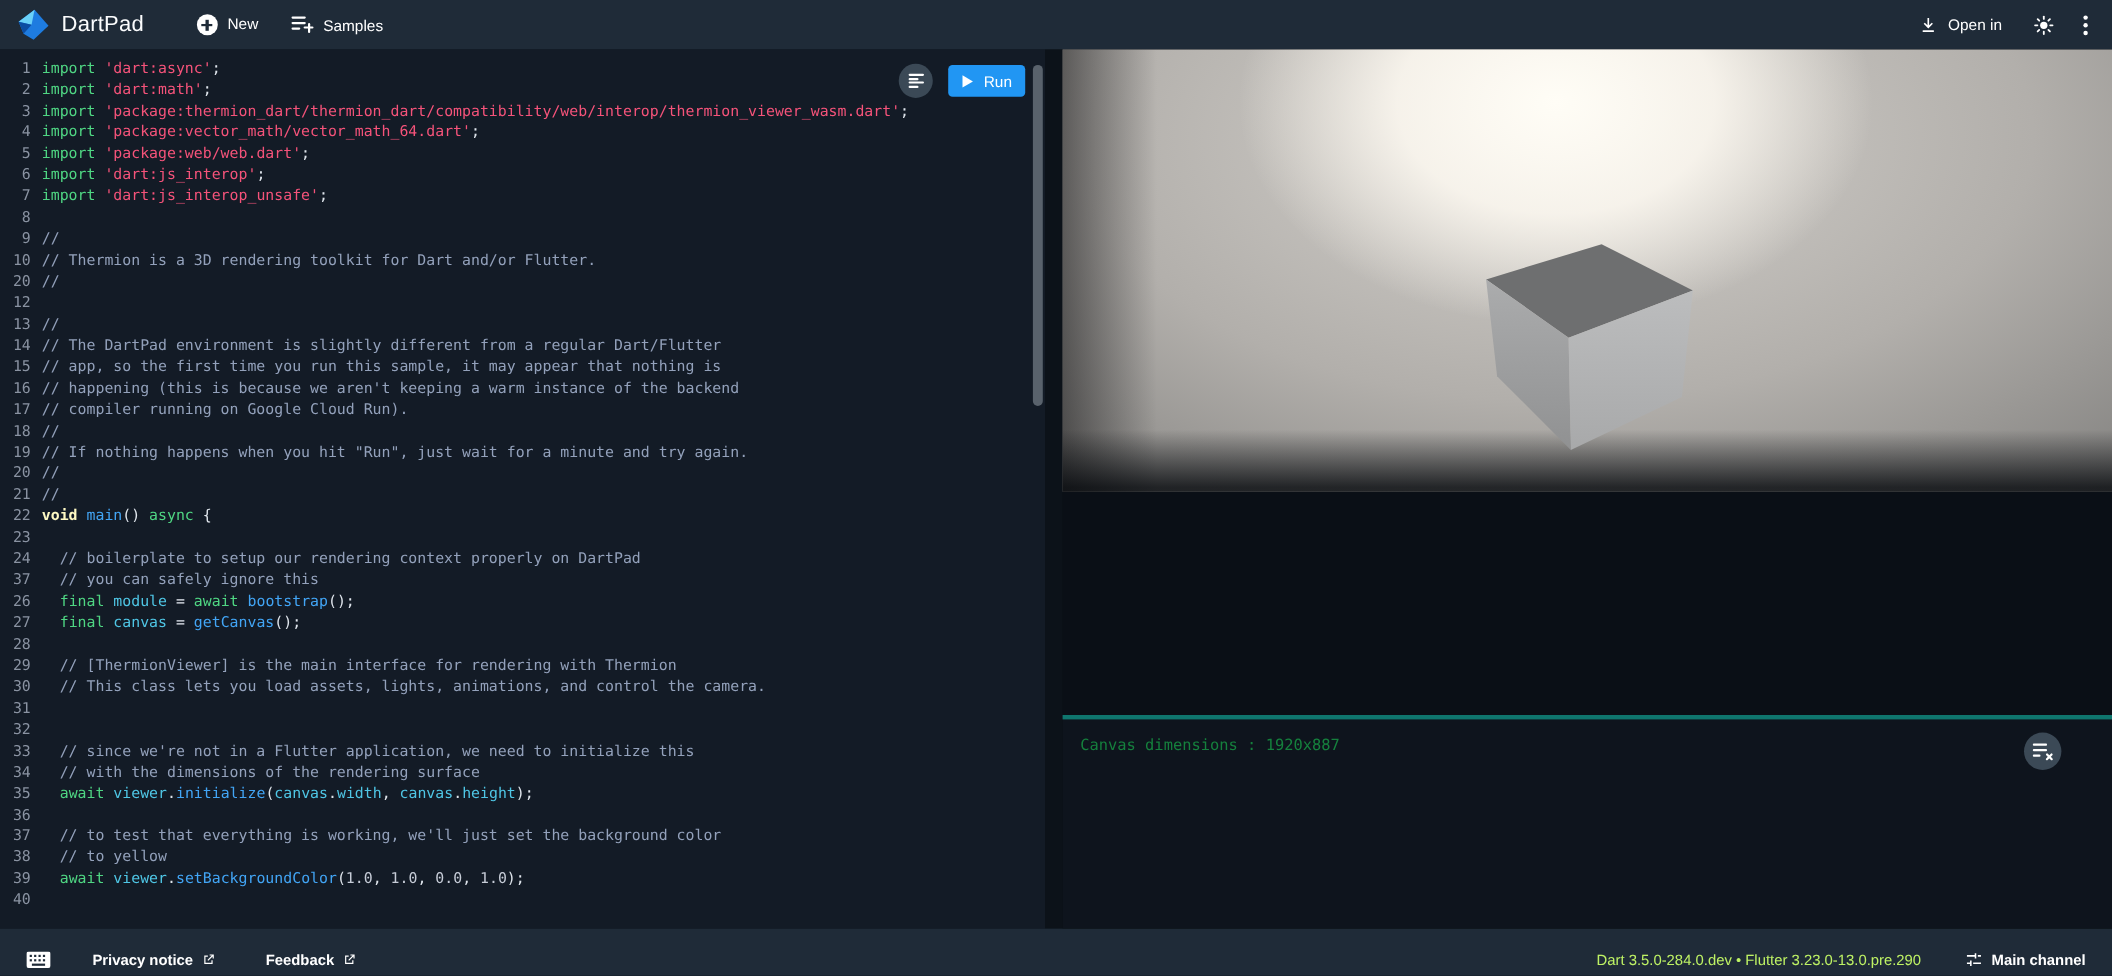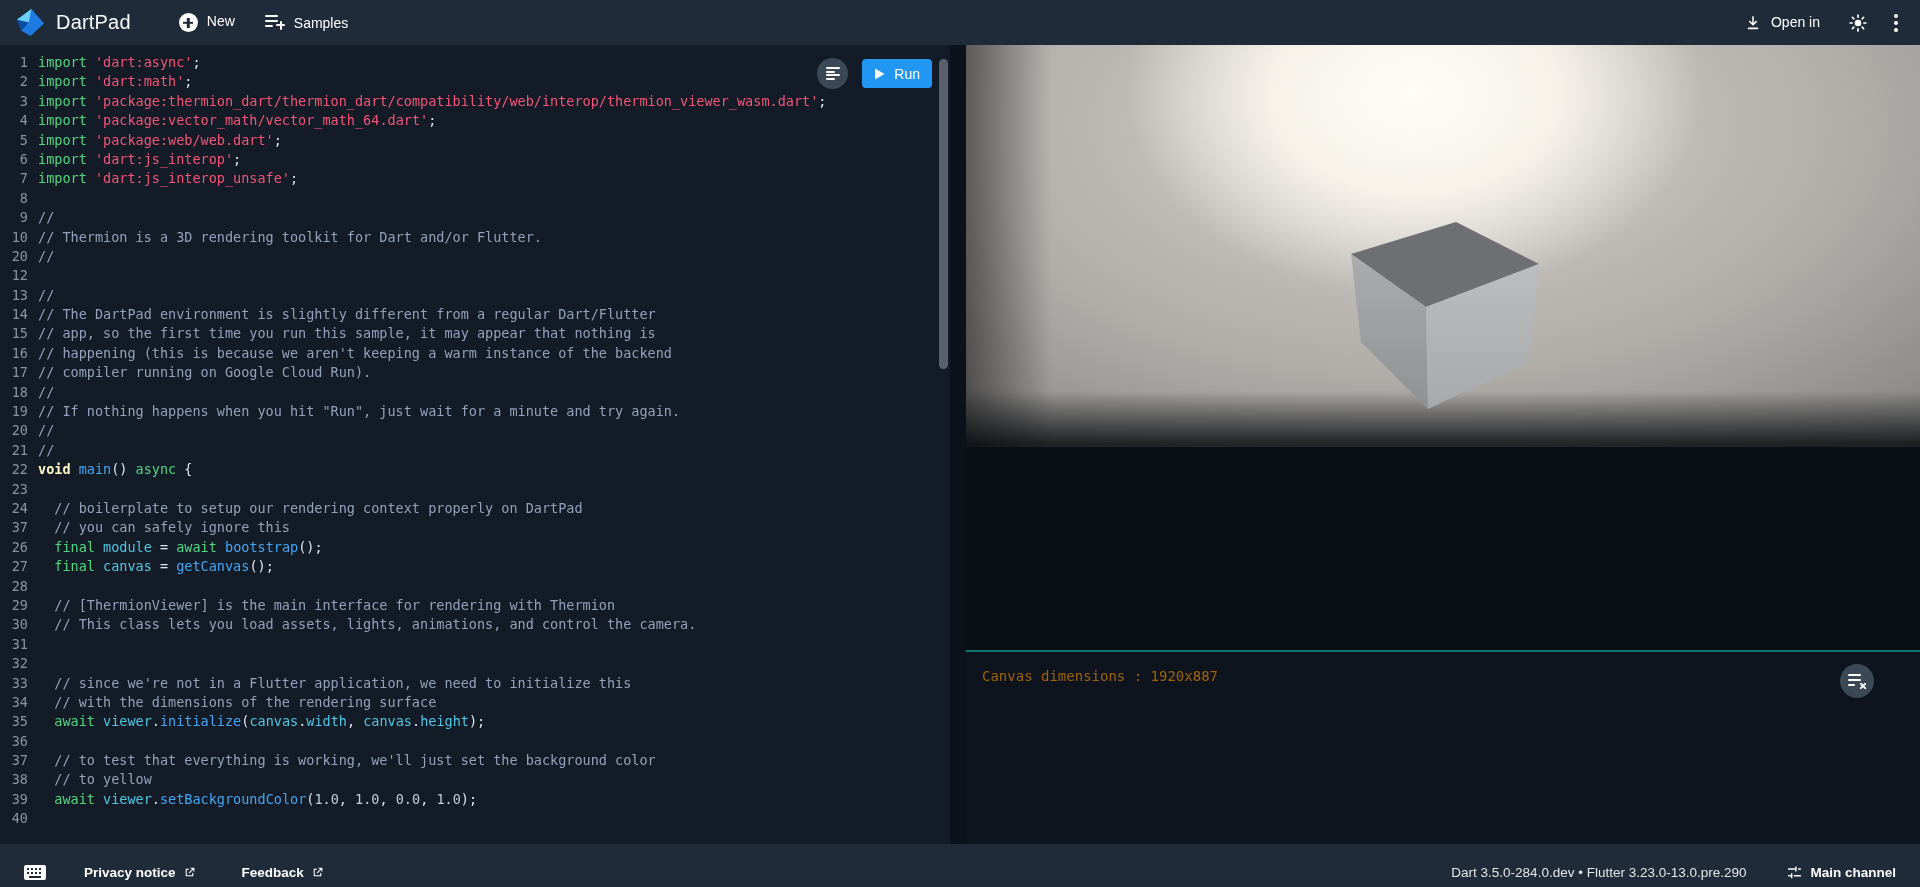--- a/index.html
+++ b/index.html
@@ -67,37 +67,37 @@
 
   .right{flex:1;display:flex;flex-direction:column;background:#0a0f16}
   .viewport{height:402px;flex:none;position:relative;
     background:
       linear-gradient(to bottom, rgba(5,8,12,0) 86%, rgba(5,8,12,.8) 99%),
       linear-gradient(90deg, rgba(10,10,12,.5) 0%, rgba(10,10,12,0) 9%),
       radial-gradient(42% 70% at 47% 12%, #fffdf6 0%, rgba(252,248,240,.88) 36%, rgba(212,208,200,0) 72%),
       radial-gradient(130% 170% at 47% 20%, #d4d1cc 0%, #b2afab 35%, #838280 62%, #4c4a48 88%, #3b3937 100%);}
   .viewport svg{position:absolute;inset:0;width:100%;height:100%}
   .render-void{flex:1}
-  .console{height:194px;flex:none;position:relative;background:var(--console-bg);border-top:2px solid #0f766e;
-           padding:14px 16px;font:14px/20px "DejaVu Sans Mono",monospace;color:#a16207}
+  .console{height:194px;flex:none;position:relative;background:var(--console-bg);border-top:4px solid #0f766e;
+           padding:14px 16px;font:14px/20px "DejaVu Sans Mono",monospace;color:#15803d}
   .clear-btn{position:absolute;top:12px;right:46px;width:34px;height:34px;border-radius:50%;background:#3b4956;
              border:none;cursor:pointer;display:flex;align-items:center;justify-content:center}
   .ic-clear{position:relative;width:18px;height:16px}
   .ic-clear i{position:absolute;left:0;height:2.2px;background:#fff;border-radius:1px}
   .ic-clear i:nth-child(1){top:1px;width:13px}
   .ic-clear i:nth-child(2){top:6px;width:13px}
   .ic-clear i:nth-child(3){top:11px;width:7px}
   .ic-clear i:nth-child(4){top:11.5px;left:10.5px;width:8px;transform:rotate(45deg)}
   .ic-clear i:nth-child(5){top:11.5px;left:10.5px;width:8px;transform:rotate(-45deg)}
 
   
   footer{height:56px;background:var(--bar-bg);display:flex;align-items:center;padding:0 18px;flex:none}
   .fbtn{display:flex;align-items:center;gap:7px;background:none;border:none;color:#fff;font-family:inherit;
         font-size:13.5px;font-weight:600;cursor:pointer;padding:4px 6px}
-  .fversion{font-size:13.5px;font-weight:400;color:#e5e5e5}
+  .fversion{font-size:13.5px;font-weight:400;color:#bef264}
   .ml30{margin-left:26px}.ml40{margin-left:34px}.ml36{margin-left:34px}
 </style>
 </head>
 <body>
 
 <header>
   <div class="brand">
     <svg width="29" height="29" viewBox="0 0 32 32">
       <polygon points="17,1 31,17 16,31 6,25 1,13" fill="#1e7ce0"></polygon>
       <polygon points="17,1 14,16 1,13" fill="#6ad1f8"></polygon>

